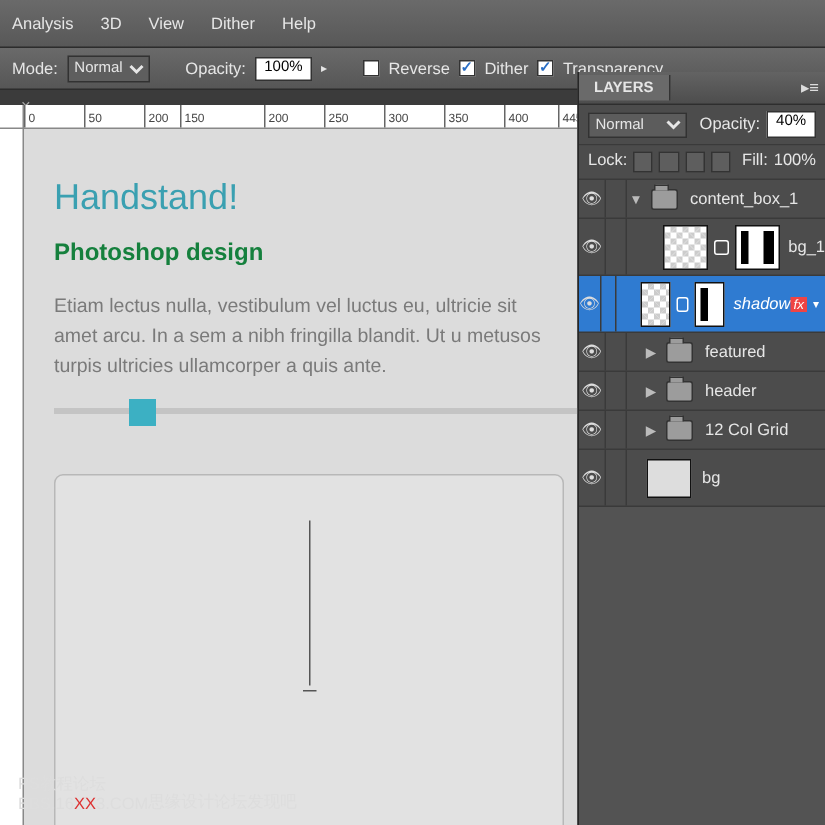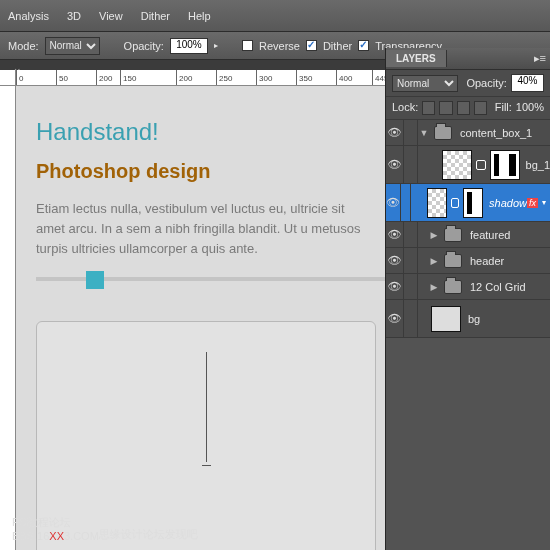--- a/index.html
+++ b/index.html
@@ -14,21 +14,21 @@
 .doc-tab{height:22px;background:#3b3b3b;color:#ccc;display:flex;align-items:center;padding:0 8px;font-size:10px;border-bottom:1px solid #1e1e1e}
 .doc-tab .x{margin-left:6px;color:#aaa}
 .work{position:absolute;left:0;top:70px;right:165px;bottom:0;background:#535353}
 .ruler-h{height:16px;background:#fff;border-bottom:1px solid #888;position:relative;overflow:hidden;margin-left:16px}
 .ruler-h .tick{position:absolute;top:0;height:16px;border-left:1px solid #666;font-size:8px;color:#444;padding-left:2px;padding-top:4px}
 .ruler-v{width:16px;position:absolute;left:0;top:16px;bottom:0;background:#fff;border-right:1px solid #888}
 .ruler-corner{width:16px;height:16px;background:#fff;position:absolute;left:0;top:0;border-right:1px solid #888;border-bottom:1px solid #888}
 .canvas{position:absolute;left:16px;top:16px;right:0;bottom:0;background:#dcdcdc;overflow:hidden}
 .content{padding:32px 20px;color:#585858}
 .content h1{color:#3aa0b1;font-size:24px;font-weight:normal;margin-bottom:14px}
-.content h2{color:#a16207;font-size:20px;font-weight:bold;margin-bottom:16px}
+.content h2{color:#15803d;font-size:16px;font-weight:bold;margin-bottom:16px}
 .content p{font-size:13px;line-height:20px;color:#7a7a7a;margin-bottom:18px}
 .slider{height:4px;background:#c4c4c4;position:relative;margin-bottom:40px;width:350px}
 .slider .handle{position:absolute;left:50px;top:-6px;width:18px;height:18px;background:#3cb0c3}
 .box{width:340px;height:240px;border:1px solid #b8b8b8;border-radius:6px;background:#e2e2e2;position:relative}
 .box .bar{position:absolute;left:50%;top:30px;width:1px;height:110px;background:#555}
 .box .bar::after{content:"";position:absolute;bottom:-4px;left:-4px;width:9px;height:1px;background:#555}
 .panel{position:absolute;right:0;top:48px;width:165px;bottom:0;background:#535353;border-left:1px solid #272727}
 .panel-tabs{height:22px;background:linear-gradient(#636363,#4d4d4d);display:flex;align-items:center;border-bottom:1px solid #2e2e2e}
 .panel-tabs .tab{background:#6a6a6a;color:#e6e6e6;padding:3px 10px;font-size:10px;font-weight:bold;border-right:1px solid #333}
 .panel-tabs .menuicon{margin-left:auto;margin-right:4px;color:#ddd;font-size:11px}

